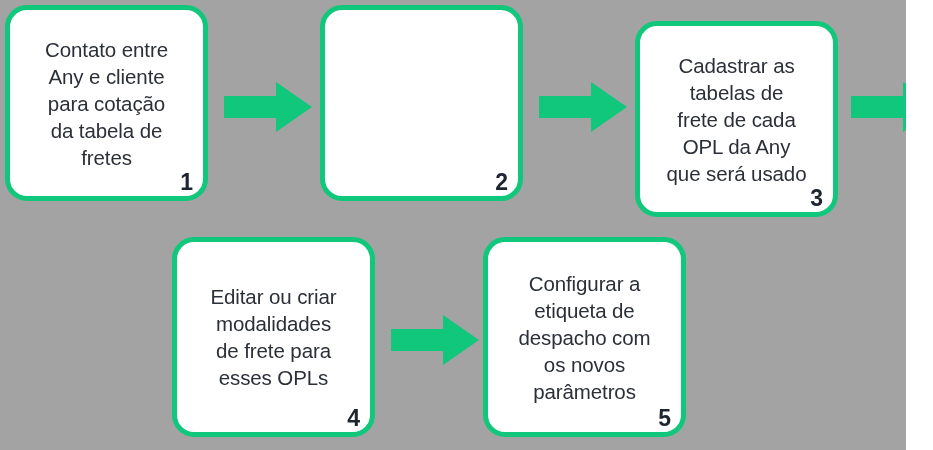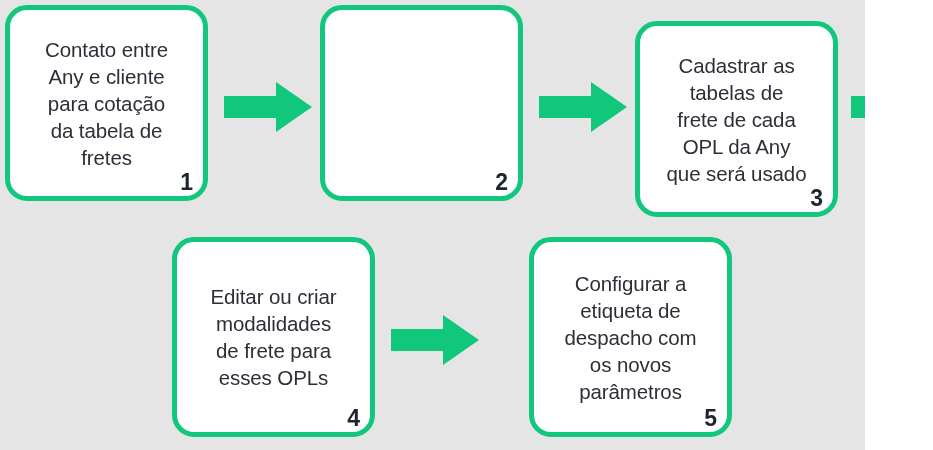--- a/index.html
+++ b/index.html
@@ -7,22 +7,23 @@
     padding: 0;
     background: #ffffff;
   }
   body {
     font-family: "Liberation Sans", "DejaVu Sans", sans-serif;
   }
   #flowchart {
     position: relative;
     width: 865px;
     height: 450px;
-    background: #e5e5e5;
+    background: #a3a3a3;
     overflow: hidden;
+    padding-left: 41px;
   }
   .step-box {
     position: absolute;
     box-sizing: border-box;
     background: #ffffff;
     border: 5px solid #11c77c;
     border-radius: 22px;
     display: flex;
     align-items: center;
     justify-content: center;
@@ -84,21 +85,21 @@
   </div>
 
   <div class="step-box" style="left: 172px; top: 237px; width: 203px; height: 200px;">
     <span class="step-text">Editar ou criar
 modalidades
 de frete para
 esses OPLs</span>
     <span class="step-number">4</span>
   </div>
 
-  <div class="step-box" style="left: 483px; top: 237px; width: 203px; height: 200px; margin-left: 46px;">
+  <div class="step-box" style="left: 483px; top: 237px; width: 203px; height: 200px;">
     <span class="step-text">Configurar a
 etiqueta de
 despacho com
 os novos
 parâmetros</span>
     <span class="step-number">5</span>
   </div>
 
   <div class="arrow" style="left: 224px; top: 82px; width: 88px; height: 50px;">
     <svg viewBox="0 0 88 50" preserveAspectRatio="none" aria-hidden="true">

